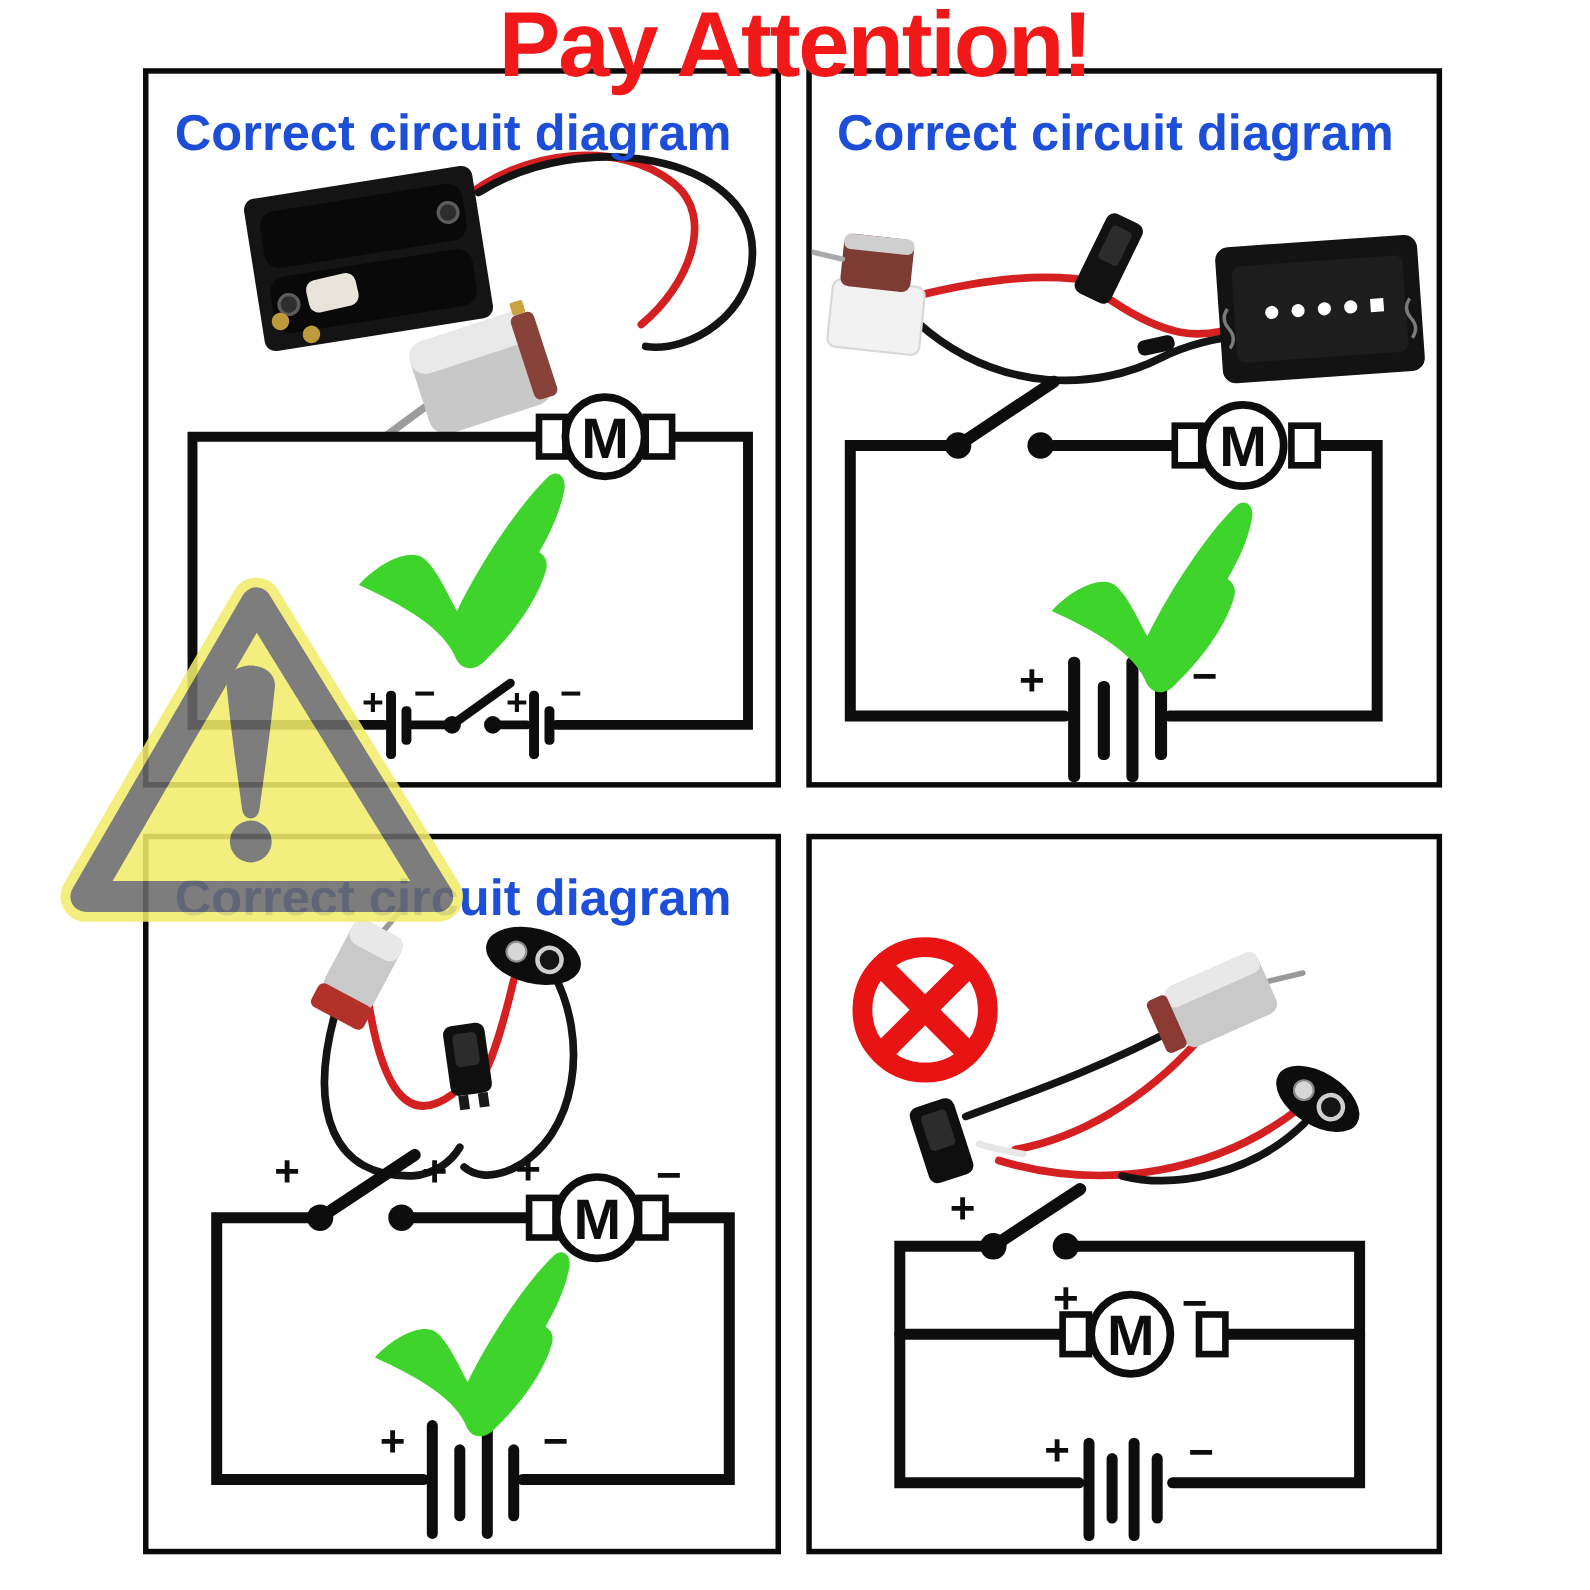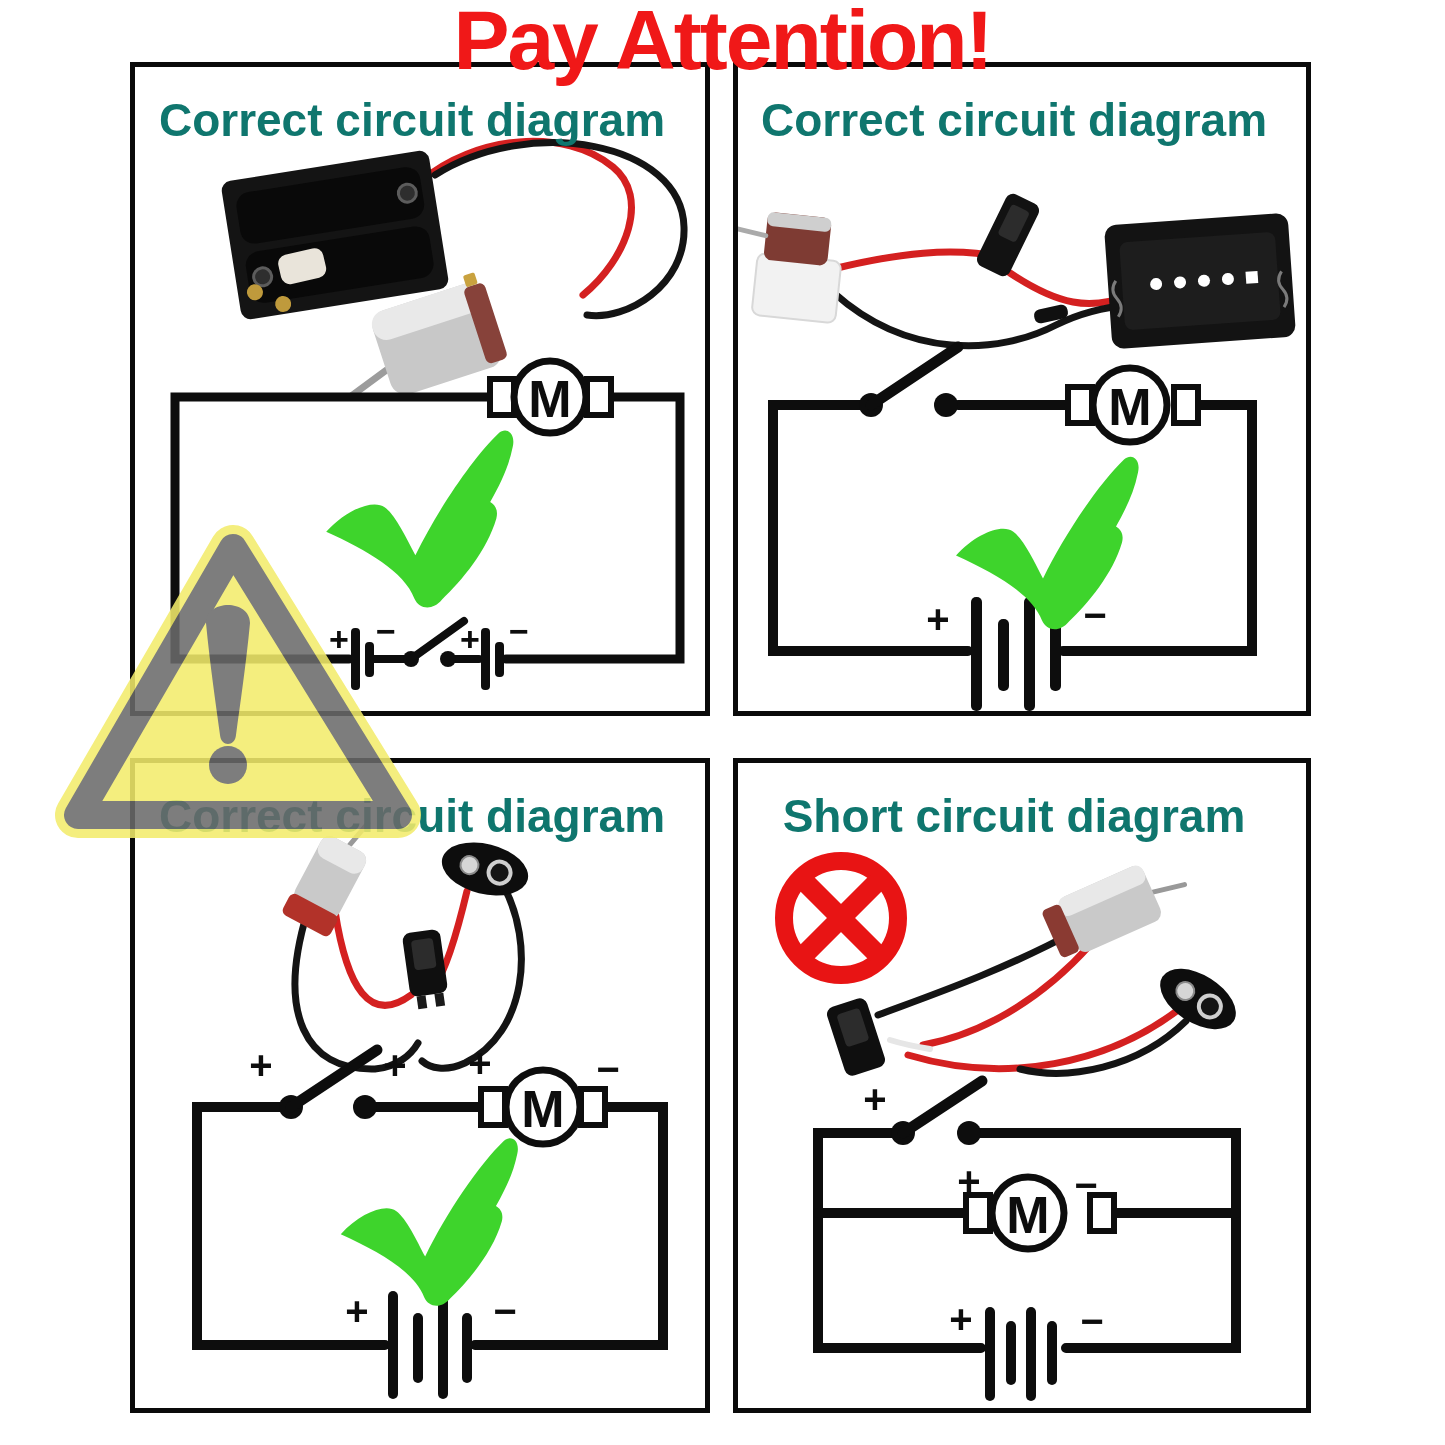--- a/index.html
+++ b/index.html
@@ -2,21 +2,21 @@
 <html><head>
 <meta charset="utf-8">
 <style>
   html,body{margin:0;padding:0;background:#ffffff;}
   body{width:1445px;height:1445px;position:relative;overflow:hidden;
        font-family:"Liberation Sans", sans-serif;}
   .title{position:absolute;left:0;top:-8px;width:1445px;text-align:center;
          font-size:84px;font-weight:bold;letter-spacing:-2px;color:#f01818;z-index:10;}
   .panel{position:absolute;background:#ffffff;border:5px solid #0a0a0a;box-sizing:border-box;}
   .panel-header{position:absolute;left:0;right:16px;top:26px;text-align:center;
-                font-size:46px;font-weight:bold;color:#0f766e;z-index:3;}
+                font-size:46px;font-weight:bold;color:#1d4ed8;z-index:3;}
   .art{position:absolute;left:0;top:0;width:100%;height:100%;z-index:1;}
   .wire-red{fill:none;stroke:#d42020;stroke-width:7;stroke-linecap:round;}
   .wire-black{fill:none;stroke:#141414;stroke-width:7;stroke-linecap:round;}
   .cwire{fill:none;stroke:#0d0d0d;stroke-width:10;stroke-linecap:round;}
   .plab{fill:#0d0d0d;stroke:none;font-weight:bold;font-size:40px;
         text-anchor:middle;dominant-baseline:central;}
   .plab-sm{fill:#0d0d0d;stroke:none;font-weight:bold;font-size:34px;
         text-anchor:middle;dominant-baseline:central;}
   .mlabel{fill:#0d0d0d;stroke:none;font-weight:bold;font-size:52px;
         text-anchor:middle;dominant-baseline:central;}
@@ -250,21 +250,20 @@
       <g class="bat">
         <rect x="247" y="544" width="10" height="94" rx="5"></rect>
         <rect x="268" y="558" width="10" height="64" rx="5"></rect>
         <rect x="288" y="544" width="10" height="94" rx="5"></rect>
         <rect x="309" y="558" width="10" height="64" rx="5"></rect>
       </g>
       <text class="plab" x="223" y="556">+</text>
       <text class="plab" x="354" y="558">−</text>
     </g>
   </svg>
-  <div class="panel-header">Short circuit diagram</div>
 </div>
 
 <svg id="warning" viewBox="0 0 390 330">
   <path d="M193,23 L38,290 L358,290 Z" fill="none" stroke="#f3ec6b" stroke-width="46" stroke-linejoin="round"></path>
   <path d="M193,23 L38,290 L358,290 Z" fill="#f3ec6b" stroke="#6a6a6a" stroke-width="28" stroke-linejoin="round"></path>
   <g fill="#6a6a6a">
     <path d="M166,98 C166,74 210,74 210,98 C206,140 200,180 196,210
              C195,222 181,222 180,210 C176,180 170,140 166,98 Z"></path>
     <circle cx="188" cy="240" r="19"></circle>
   </g>

